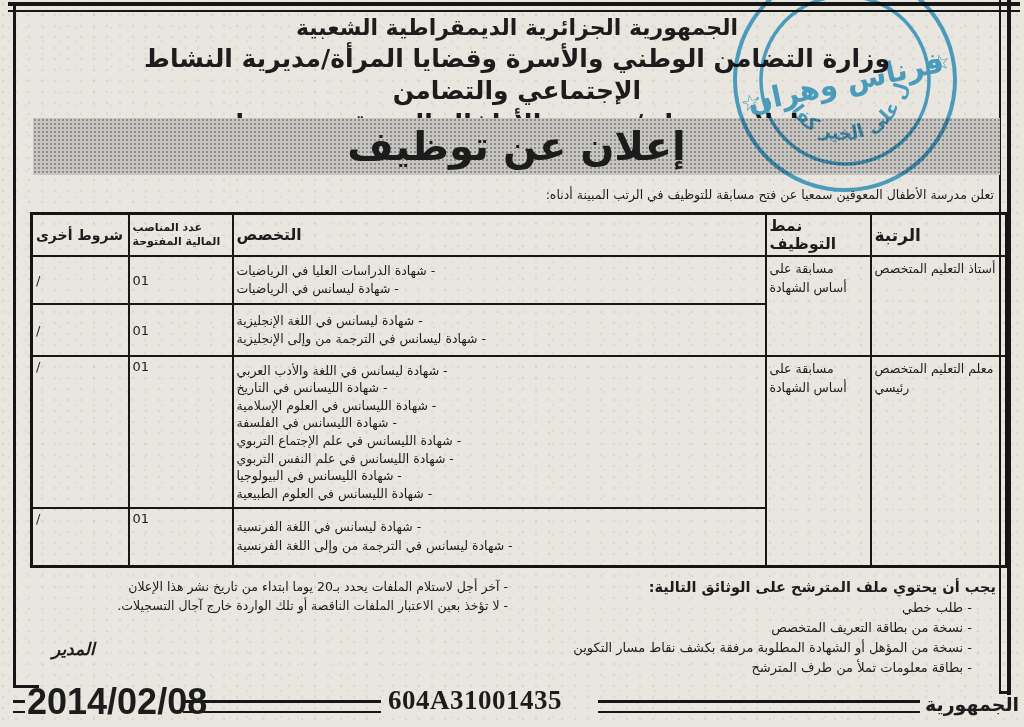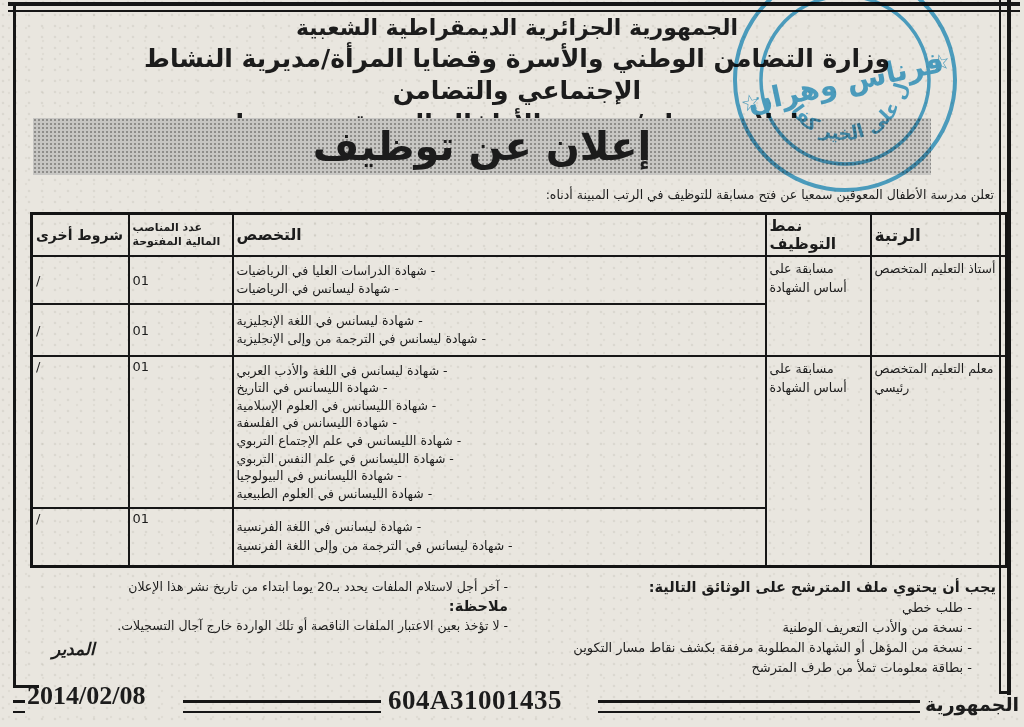--- a/index.html
+++ b/index.html
@@ -14,21 +14,21 @@
   }
   .abs{position:absolute;}
   .rule{background:#161616;}
   
   .hdr{position:absolute;top:13px;left:118px;right:108px;text-align:center;font-weight:bold;}
   .hdr-l1{font-size:22px;line-height:30px;}
   .hdr-l2{font-size:25px;line-height:32px;}
   .hdr-l3{font-size:25px;line-height:33px;}
   
   .banner{
-    position:absolute;left:33px;top:118px;width:898px;height:57px;
+    position:absolute;left:33px;top:118px;width:967px;height:57px;
     background-color:#c7c6c3;
     background-image:radial-gradient(circle,#8e8d8a 1px,transparent 1.3px);
     background-size:4px 4px;
     text-align:center;
   }
   .banner-title{font-size:40px;font-weight:bold;line-height:56px;letter-spacing:1px;}
   .intro{position:absolute;top:187px;right:30px;font-size:12.5px;}
   
   table.jobs{
     position:absolute;left:30px;top:212px;width:975px;
@@ -66,21 +66,21 @@
   .fr-right1{left:1007px;top:0;width:4px;height:695px;}
   .fr-right2{left:999px;top:0;width:2px;height:691px;}
   .fr-right-c{left:999px;top:691px;width:12px;height:3px;}
   
   .ftr-rep{position:absolute;left:925px;top:693px;font-size:19px;font-weight:bold;}
   .ftr-rule{position:absolute;height:8px;border-top:3px solid #161616;border-bottom:2px solid #161616;}
   .ftr-rule1{left:598px;top:700px;width:322px;}
   .ftr-rule2{left:183px;top:700px;width:198px;}
   .ftr-rule3{left:13px;top:700px;width:12px;}
   .ftr-code{position:absolute;left:388px;top:685px;font-family:"Liberation Serif",serif;font-weight:bold;font-size:27px;direction:ltr;letter-spacing:.5px;}
-  .ftr-date{position:absolute;left:27px;top:681px;font-family:Liberation Serif, serif;font-weight:bold;font-size:26px;direction:ltr;}
+  .ftr-date{position:absolute;left:27px;top:681px;font-family:Liberation Sans, sans-serif;font-weight:bold;font-size:36px;direction:ltr;}
   
   .stamp{position:absolute;left:672px;top:-85px;width:346px;height:330px;opacity:.82;mix-blend-mode:multiply;}
 </style>
 </head>
 <body>
 
 <div class="abs rule fr-top1"></div>
 <div class="abs rule fr-top2"></div>
 <div class="abs rule fr-left"></div>
 <div class="abs rule fr-left-c"></div>
@@ -157,28 +157,27 @@
     </td>
     <td class="cell top8">01</td>
     <td class="cell top8">/</td>
   </tr>
 </tbody>
   </table>
 
 <div class="docs">
   <div class="docs-title">يجب أن يحتوي ملف المترشح على الوثائق التالية:</div>
   <div class="docs-item">- طلب خطي</div>
-  <div class="docs-item">- نسخة من والأدب التعريف الوطنية</div>
+  <div class="docs-item">- نسخة من بطاقة التعريف المتخصص</div>
   <div class="docs-item">- نسخة من المؤهل أو الشهادة المطلوبة مرفقة بكشف نقاط مسار التكوين</div>
   <div class="docs-item">- بطاقة معلومات تملأ من طرف المترشح</div>
 </div>
 
 <div class="subm">
   <div class="subm-item2">- آخر أجل لاستلام الملفات يحدد بـ20 يوما ابتداء من تاريخ نشر هذا الإعلان</div>
-  <div class="note-title">ملاحظة:</div>
   <div class="note-body">- لا تؤخذ بعين الاعتبار الملفات الناقصة أو تلك الواردة خارج آجال التسجيلات.</div>
 </div>
 <div class="signature">المدير</div>
 
 <div class="ftr-rep">الجمهورية</div>
 <div class="ftr-rule ftr-rule1"></div>
 <div class="ftr-code">604A31001435</div>
 <div class="ftr-rule ftr-rule2"></div>
 <div class="ftr-date">2014/02/08</div>
 <div class="ftr-rule ftr-rule3"></div>

